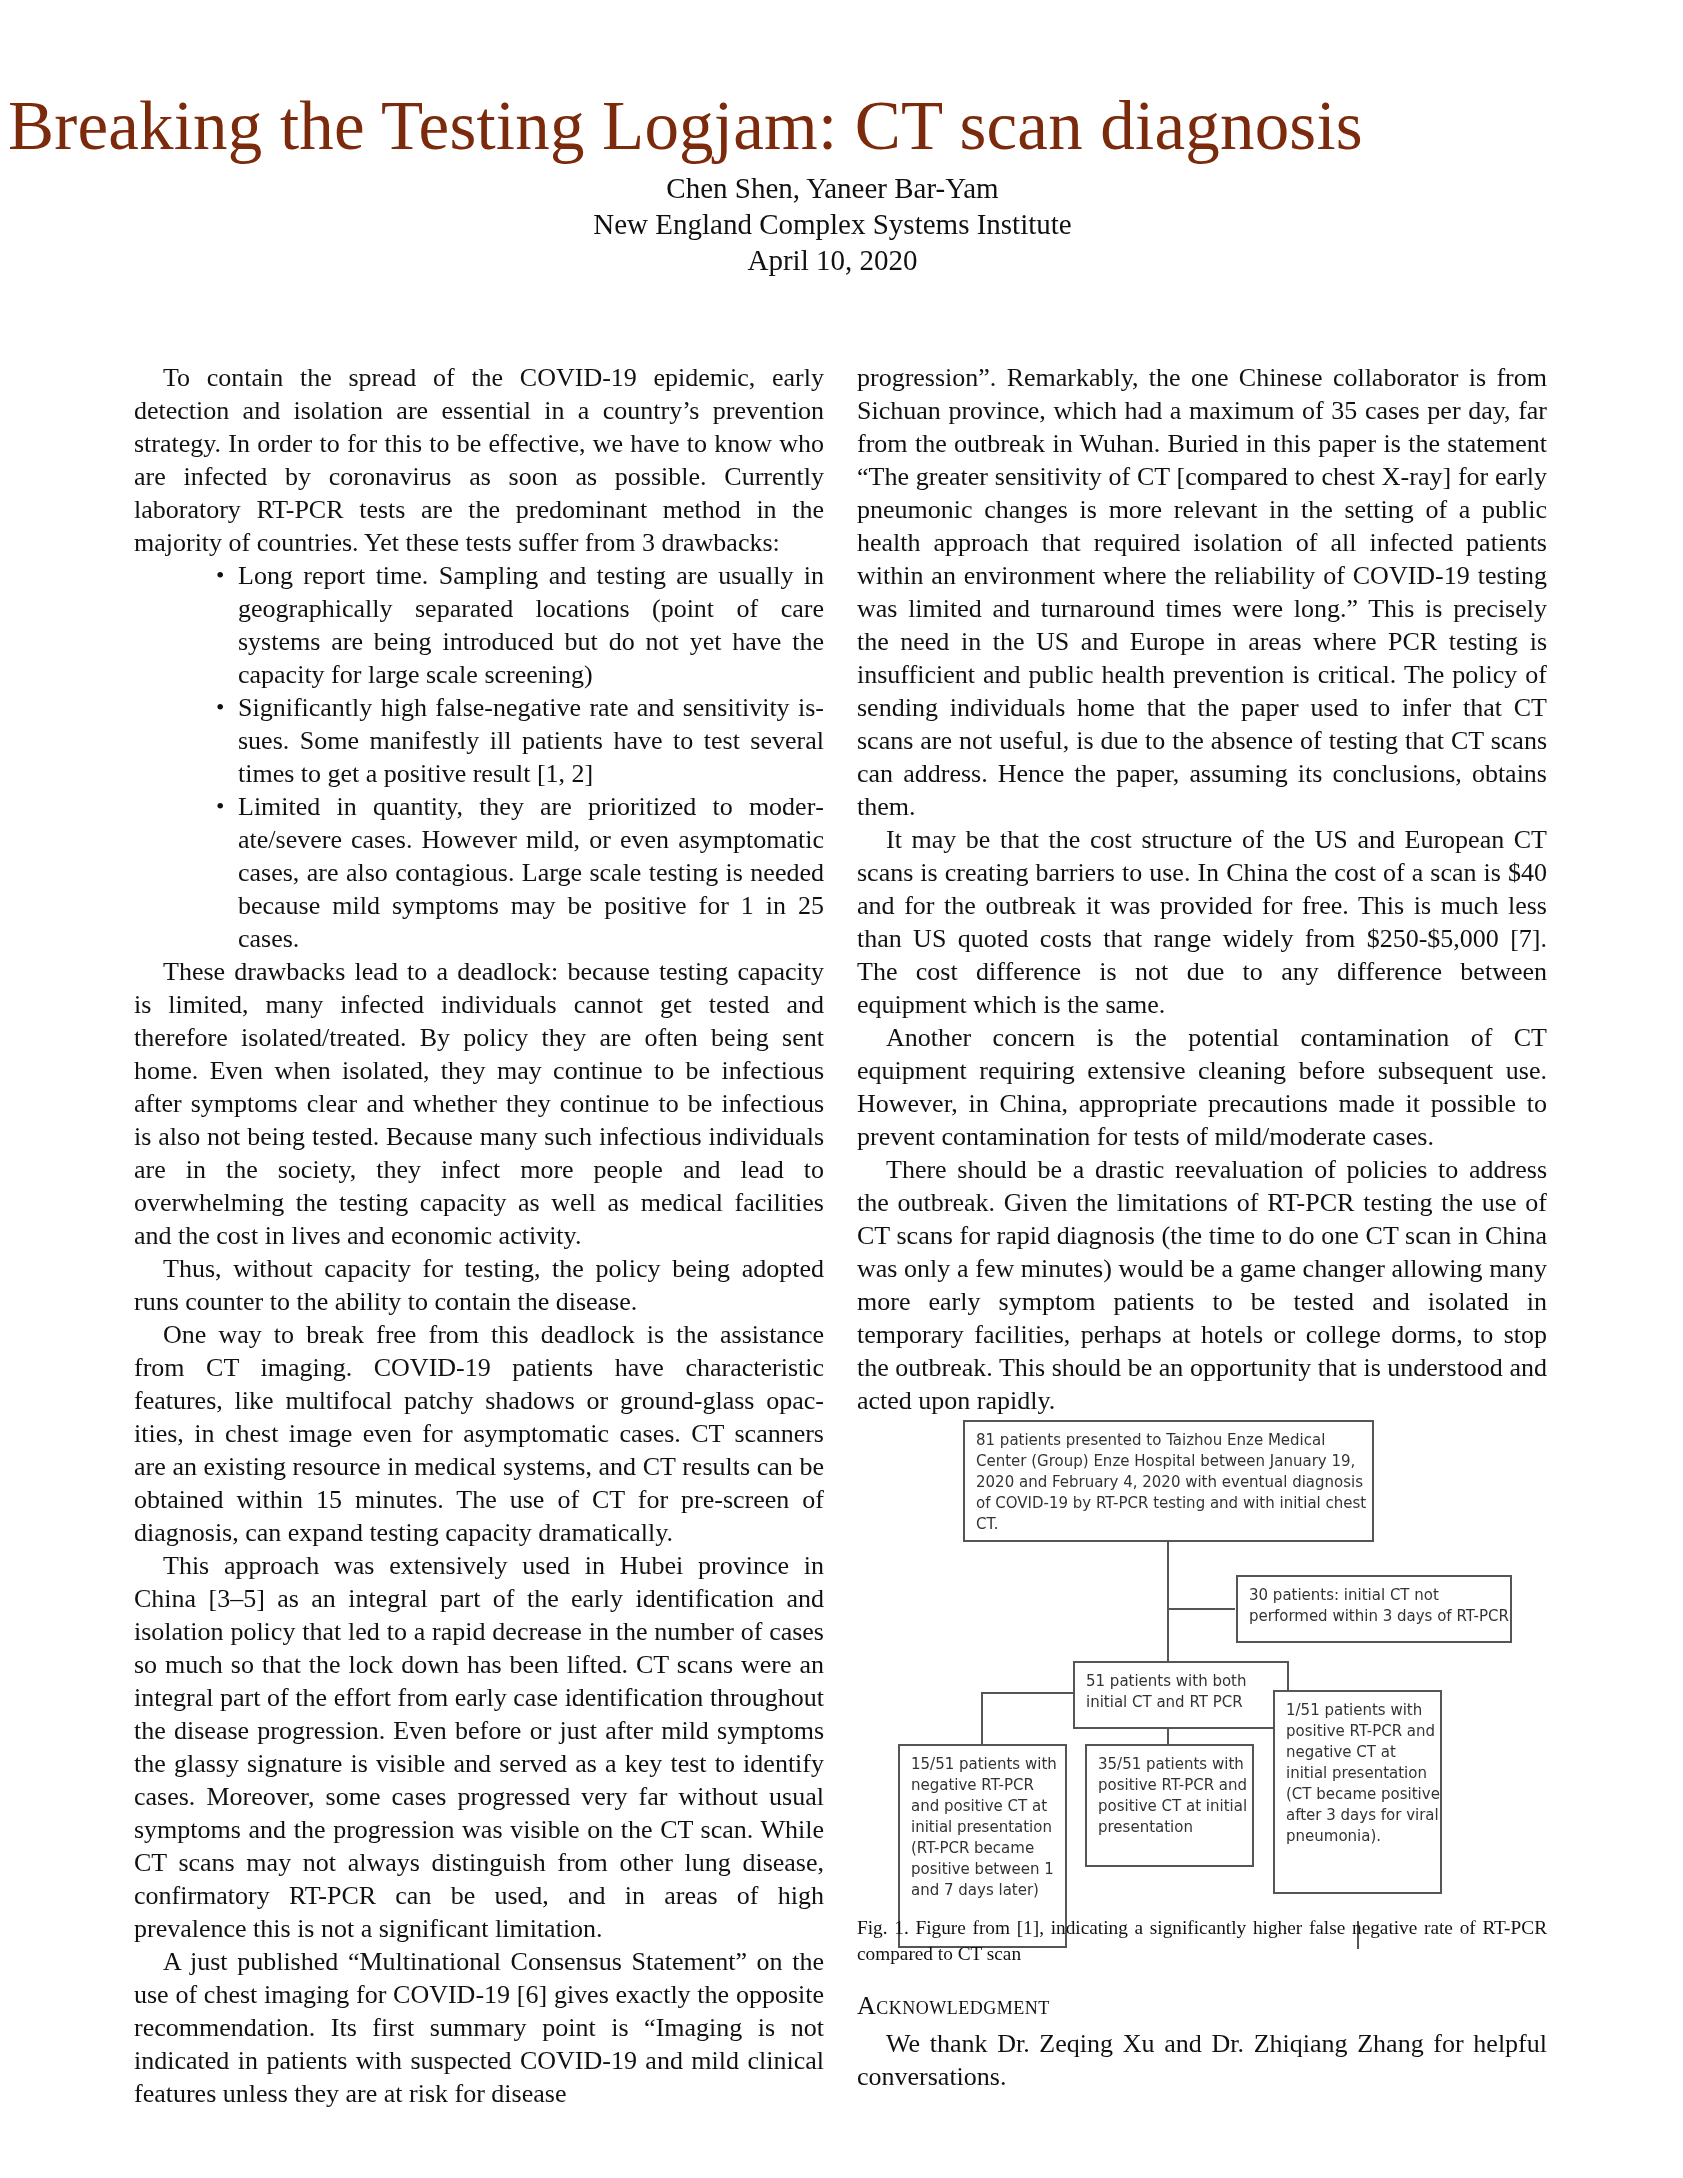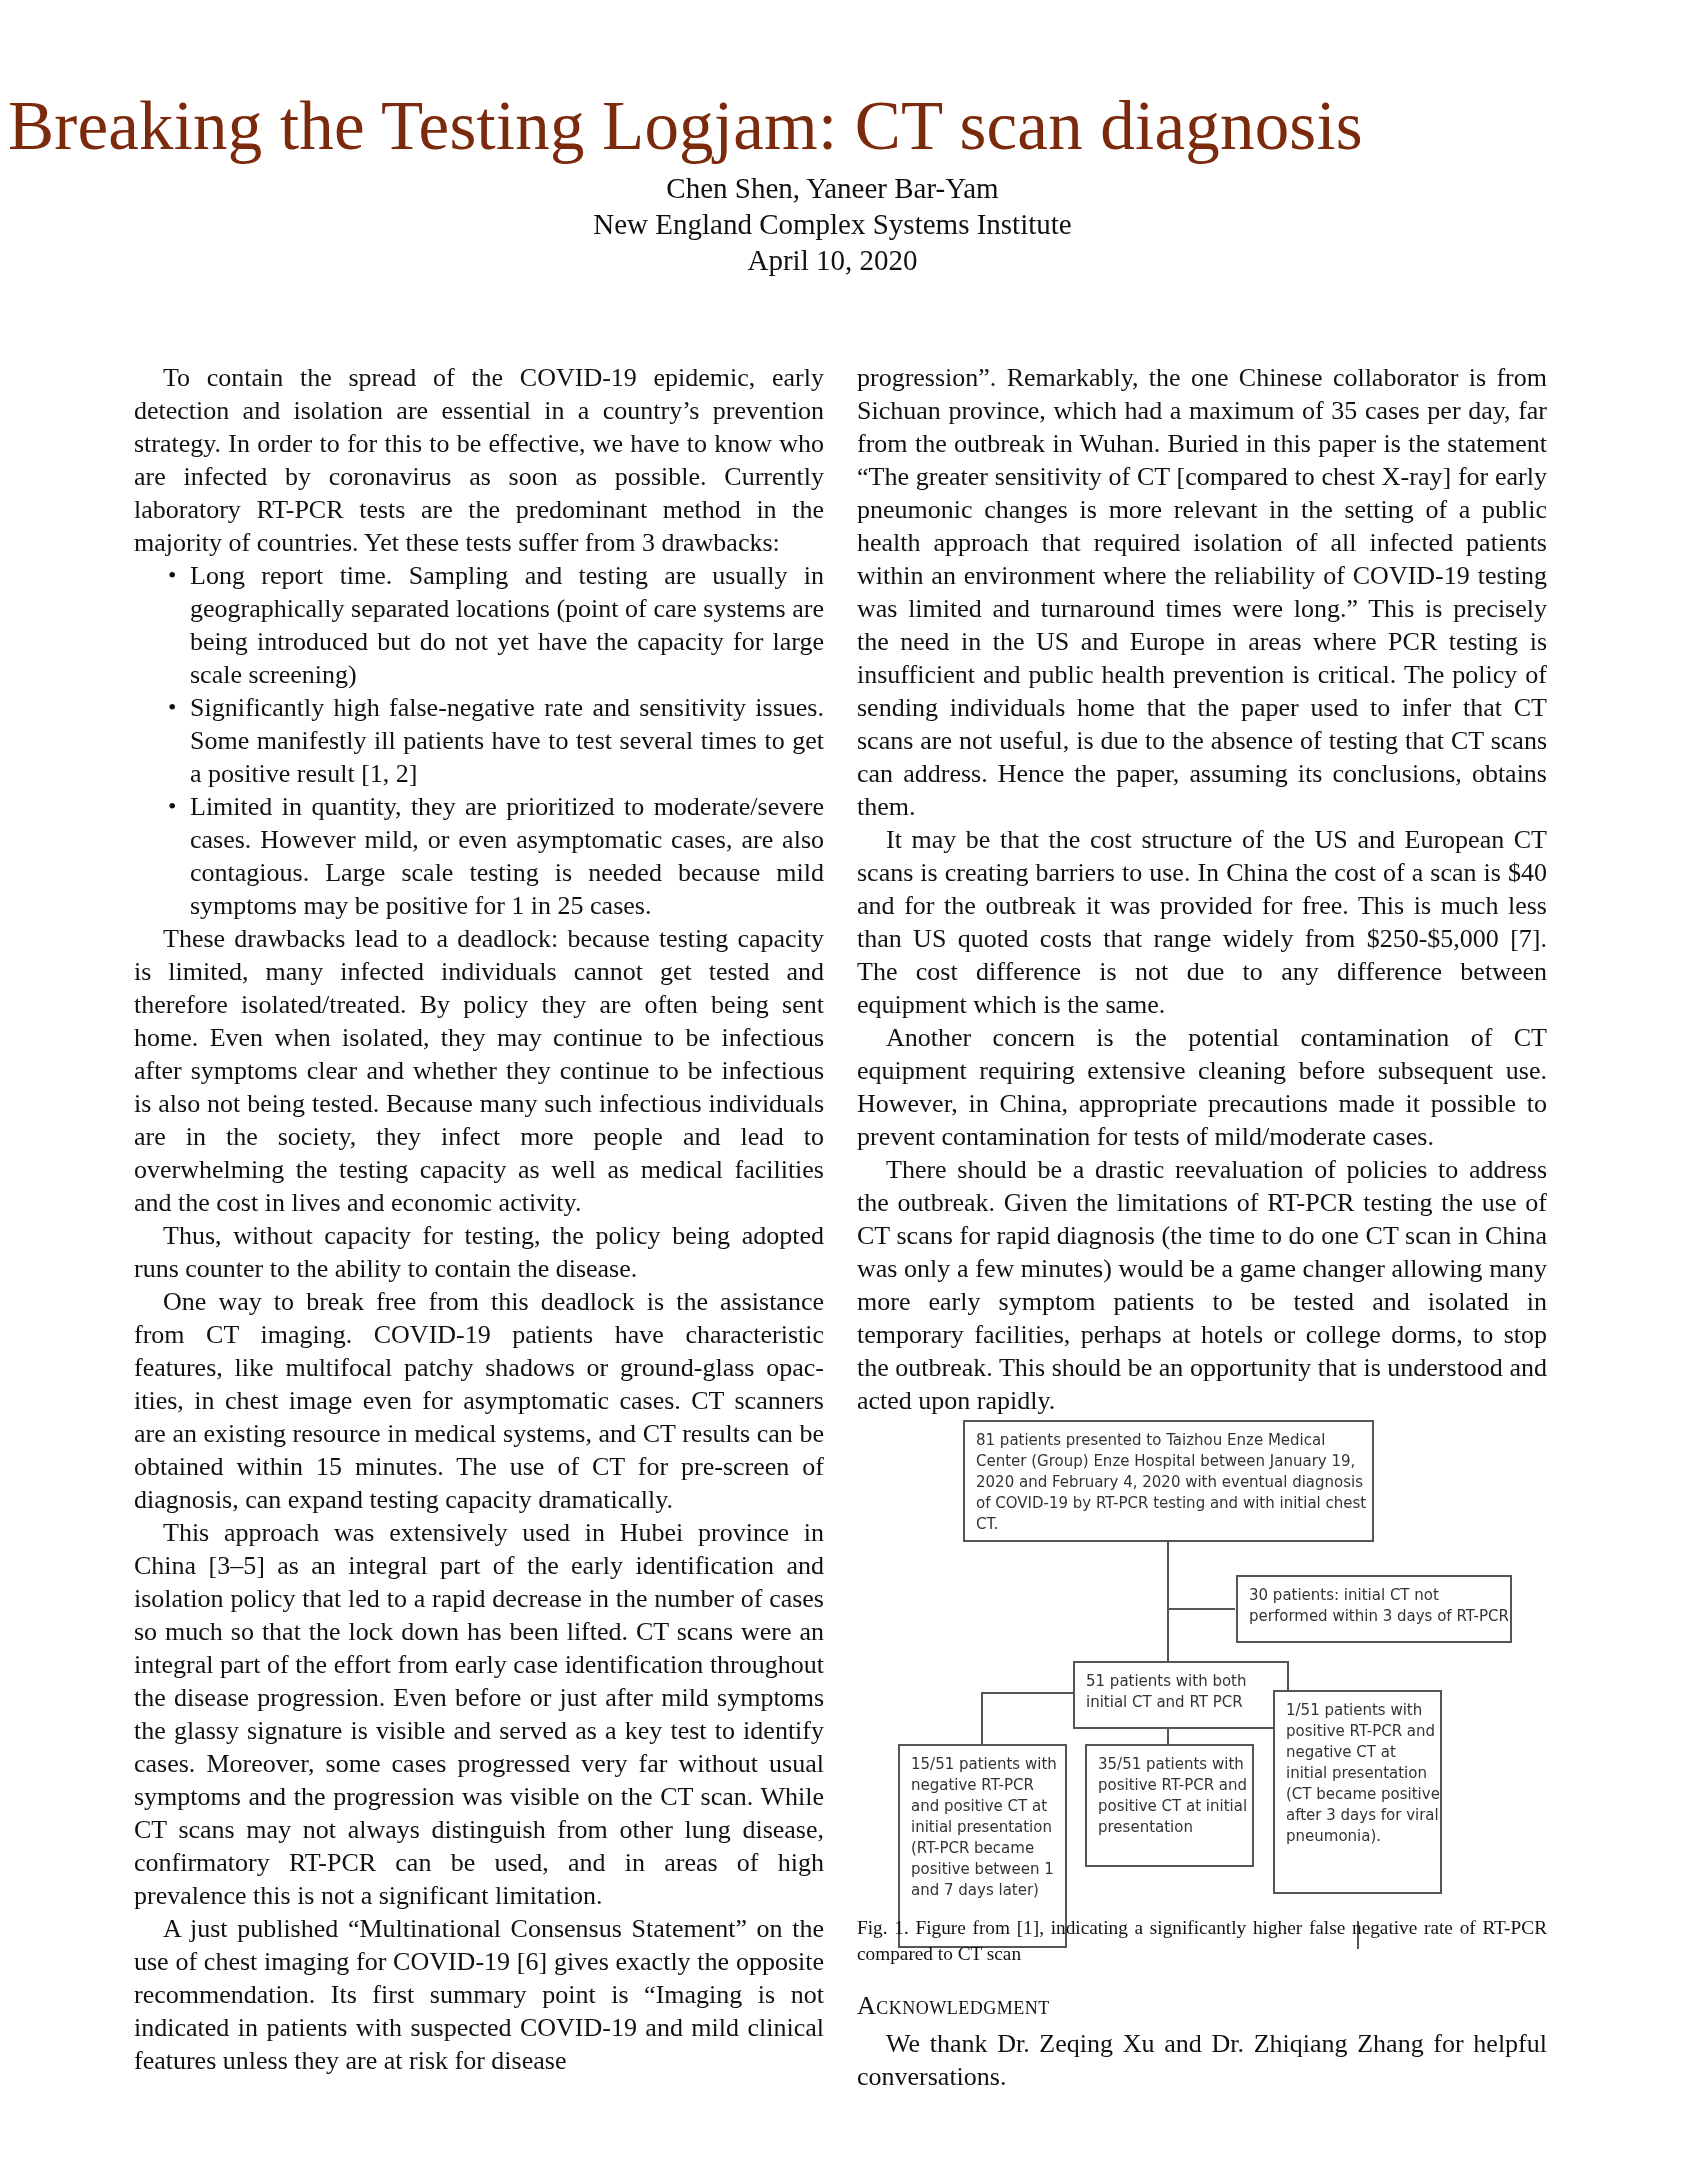--- a/index.html
+++ b/index.html
@@ -10,21 +10,21 @@
     .meta { position:absolute; left:0; width:1665px; top:170px; text-align:center;
             font-size:29px; line-height:36px; }
     .meta div { white-space:nowrap; }
     .col { position:absolute; top:361px; width:690px; font-size:26px; line-height:33px;
            text-align:justify; hyphens:manual; }
     .col.left { left:134px; }
     .col.right { left:857px; }
     .col p { margin:0; text-indent:29px; }
     .col p.noindent { text-indent:0; }
     ul.bullets { margin:0; padding:0 0 0 56px; list-style:none; }
-    ul.bullets li { position:relative; }
+    ul.bullets li { position:relative;margin-left:48px; }
     ul.bullets li::before { content:"\2022"; position:absolute; left:-22px; top:0; font-size:24px; }
     .fig { position:absolute; left:0; top:0; width:1683px; height:2178px; pointer-events:none; }
     .fig .box { position:absolute; border:2px solid #555; background:#fff; box-sizing:border-box;
                 font-family:"DejaVu Sans", "Liberation Sans", sans-serif; font-size:15px;
                 line-height:21px; color:#333; padding:8px 0 6px 11px; pointer-events:auto; }
     .fig .line { position:absolute; background:#555; }
     .caption { position:absolute; left:857px; top:1915px; width:690px; font-size:19.3px;
                line-height:26px; text-align:justify; }
     .ack-head { position:absolute; left:857px; width:690px; top:1990px; 
                 font-size:26px; line-height:32px; font-variant:small-caps; letter-spacing:0.5px; }

